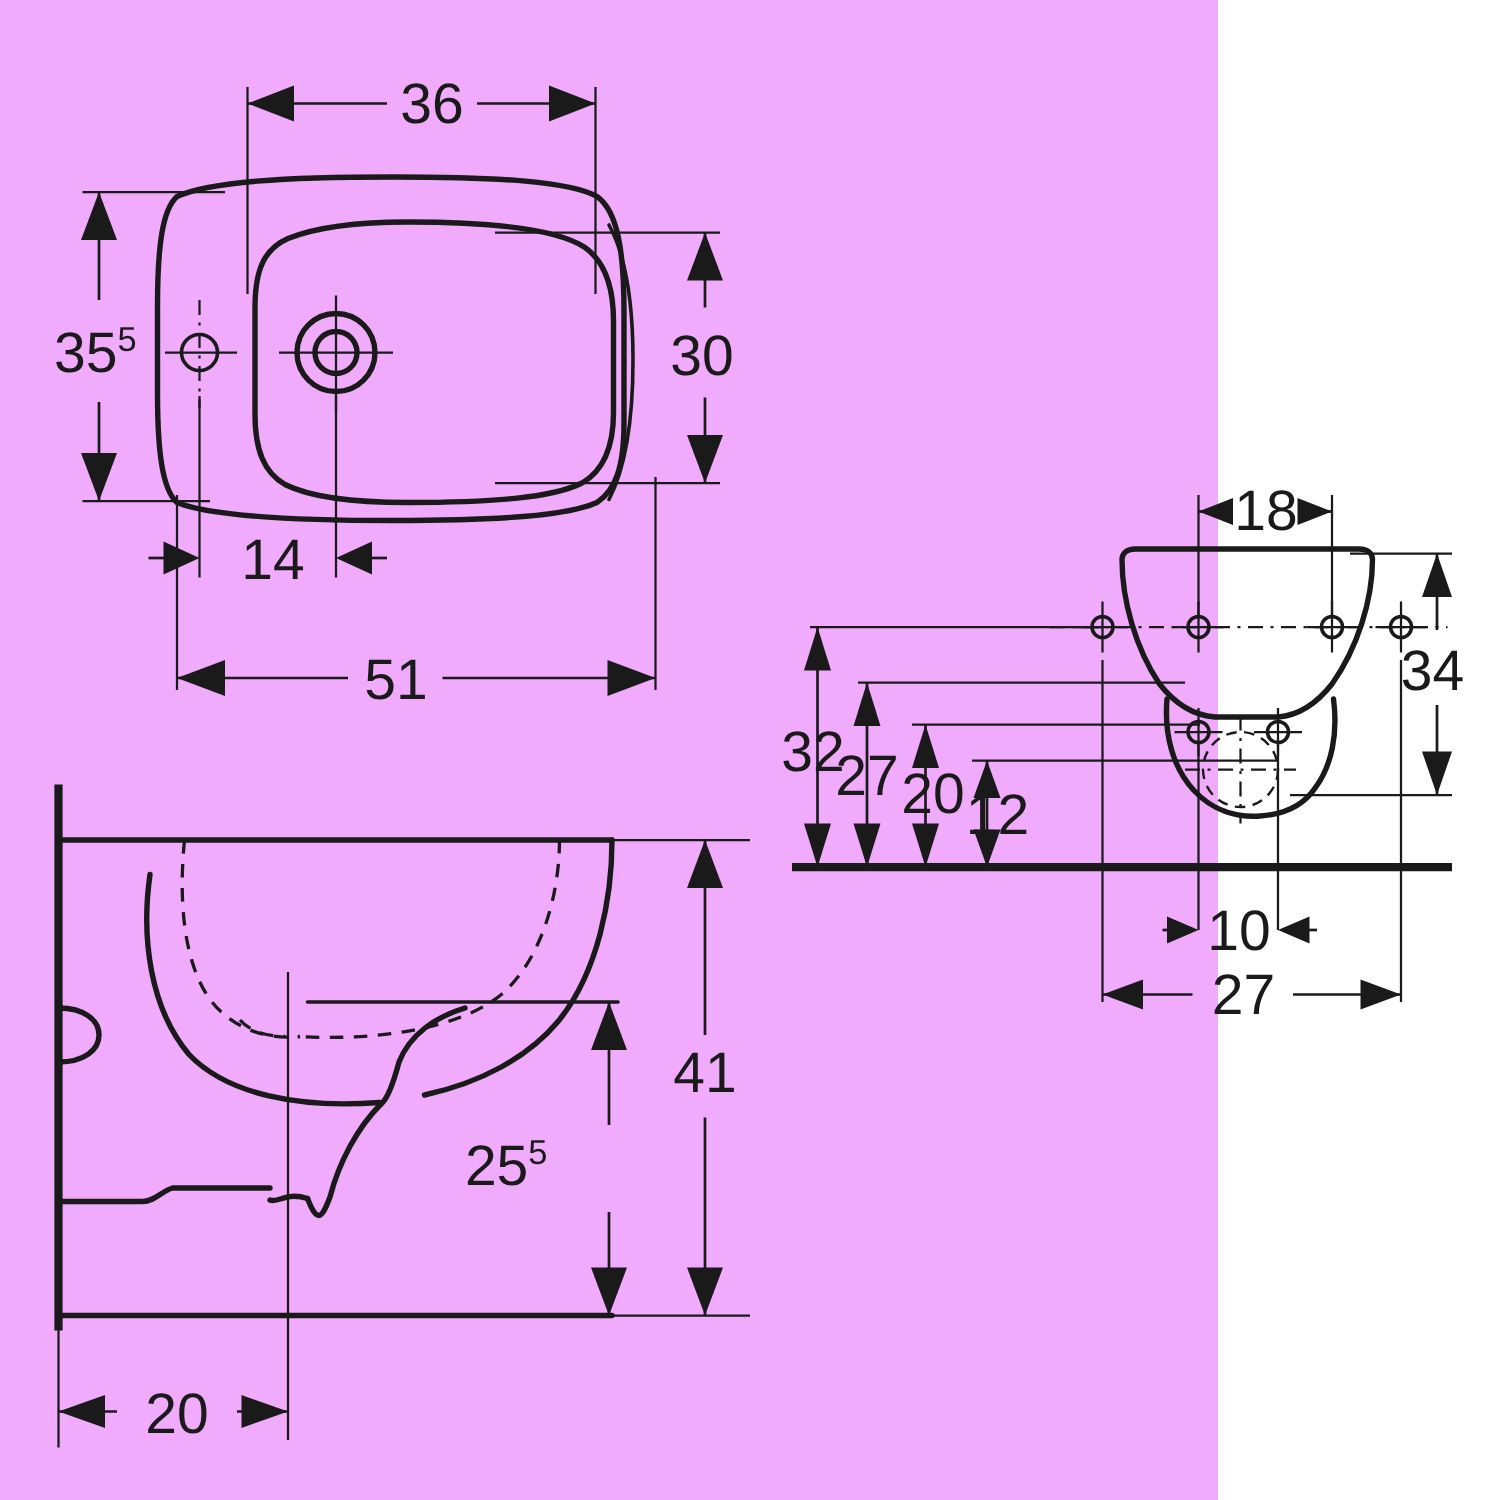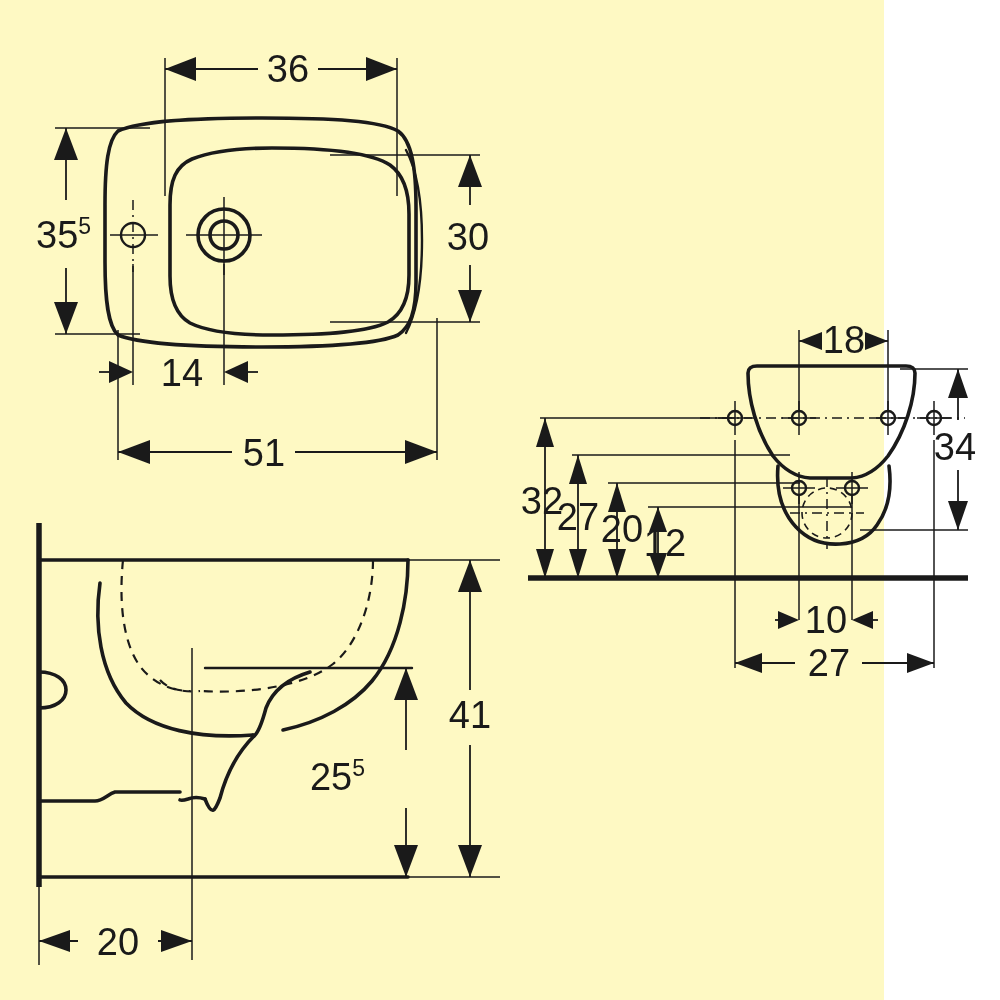--- a/index.html
+++ b/index.html
@@ -8,23 +8,23 @@
     background: #ffffff;
   }
   body {
     width: 1000px;
     height: 1000px;
     font-family: "Liberation Sans", sans-serif;
     overflow: hidden;
   }
   #sheet {
     position: relative;
-    width: 884px;
+    width: 812px;
     height: 1000px;
-    background: #fef9c3;
+    background: #f0abfc;
   }
   svg#drawing {
     position: absolute;
     left: 0;
     top: 0;
     width: 1000px;
     height: 1000px;
     display: block;
   }
   .obj {

